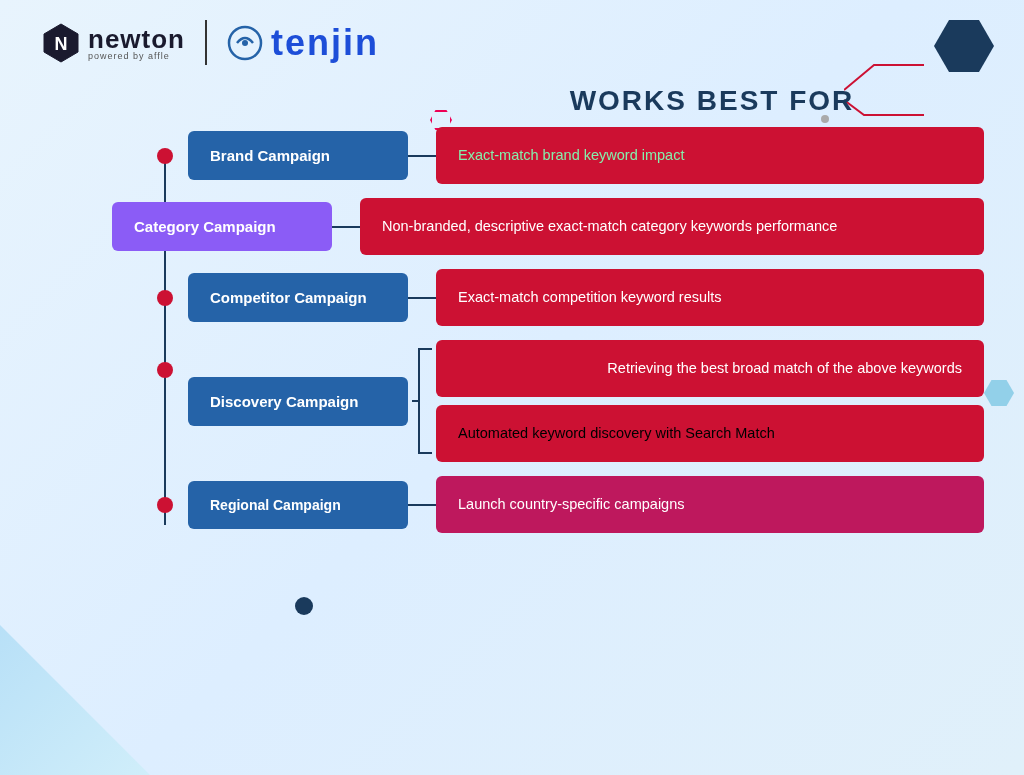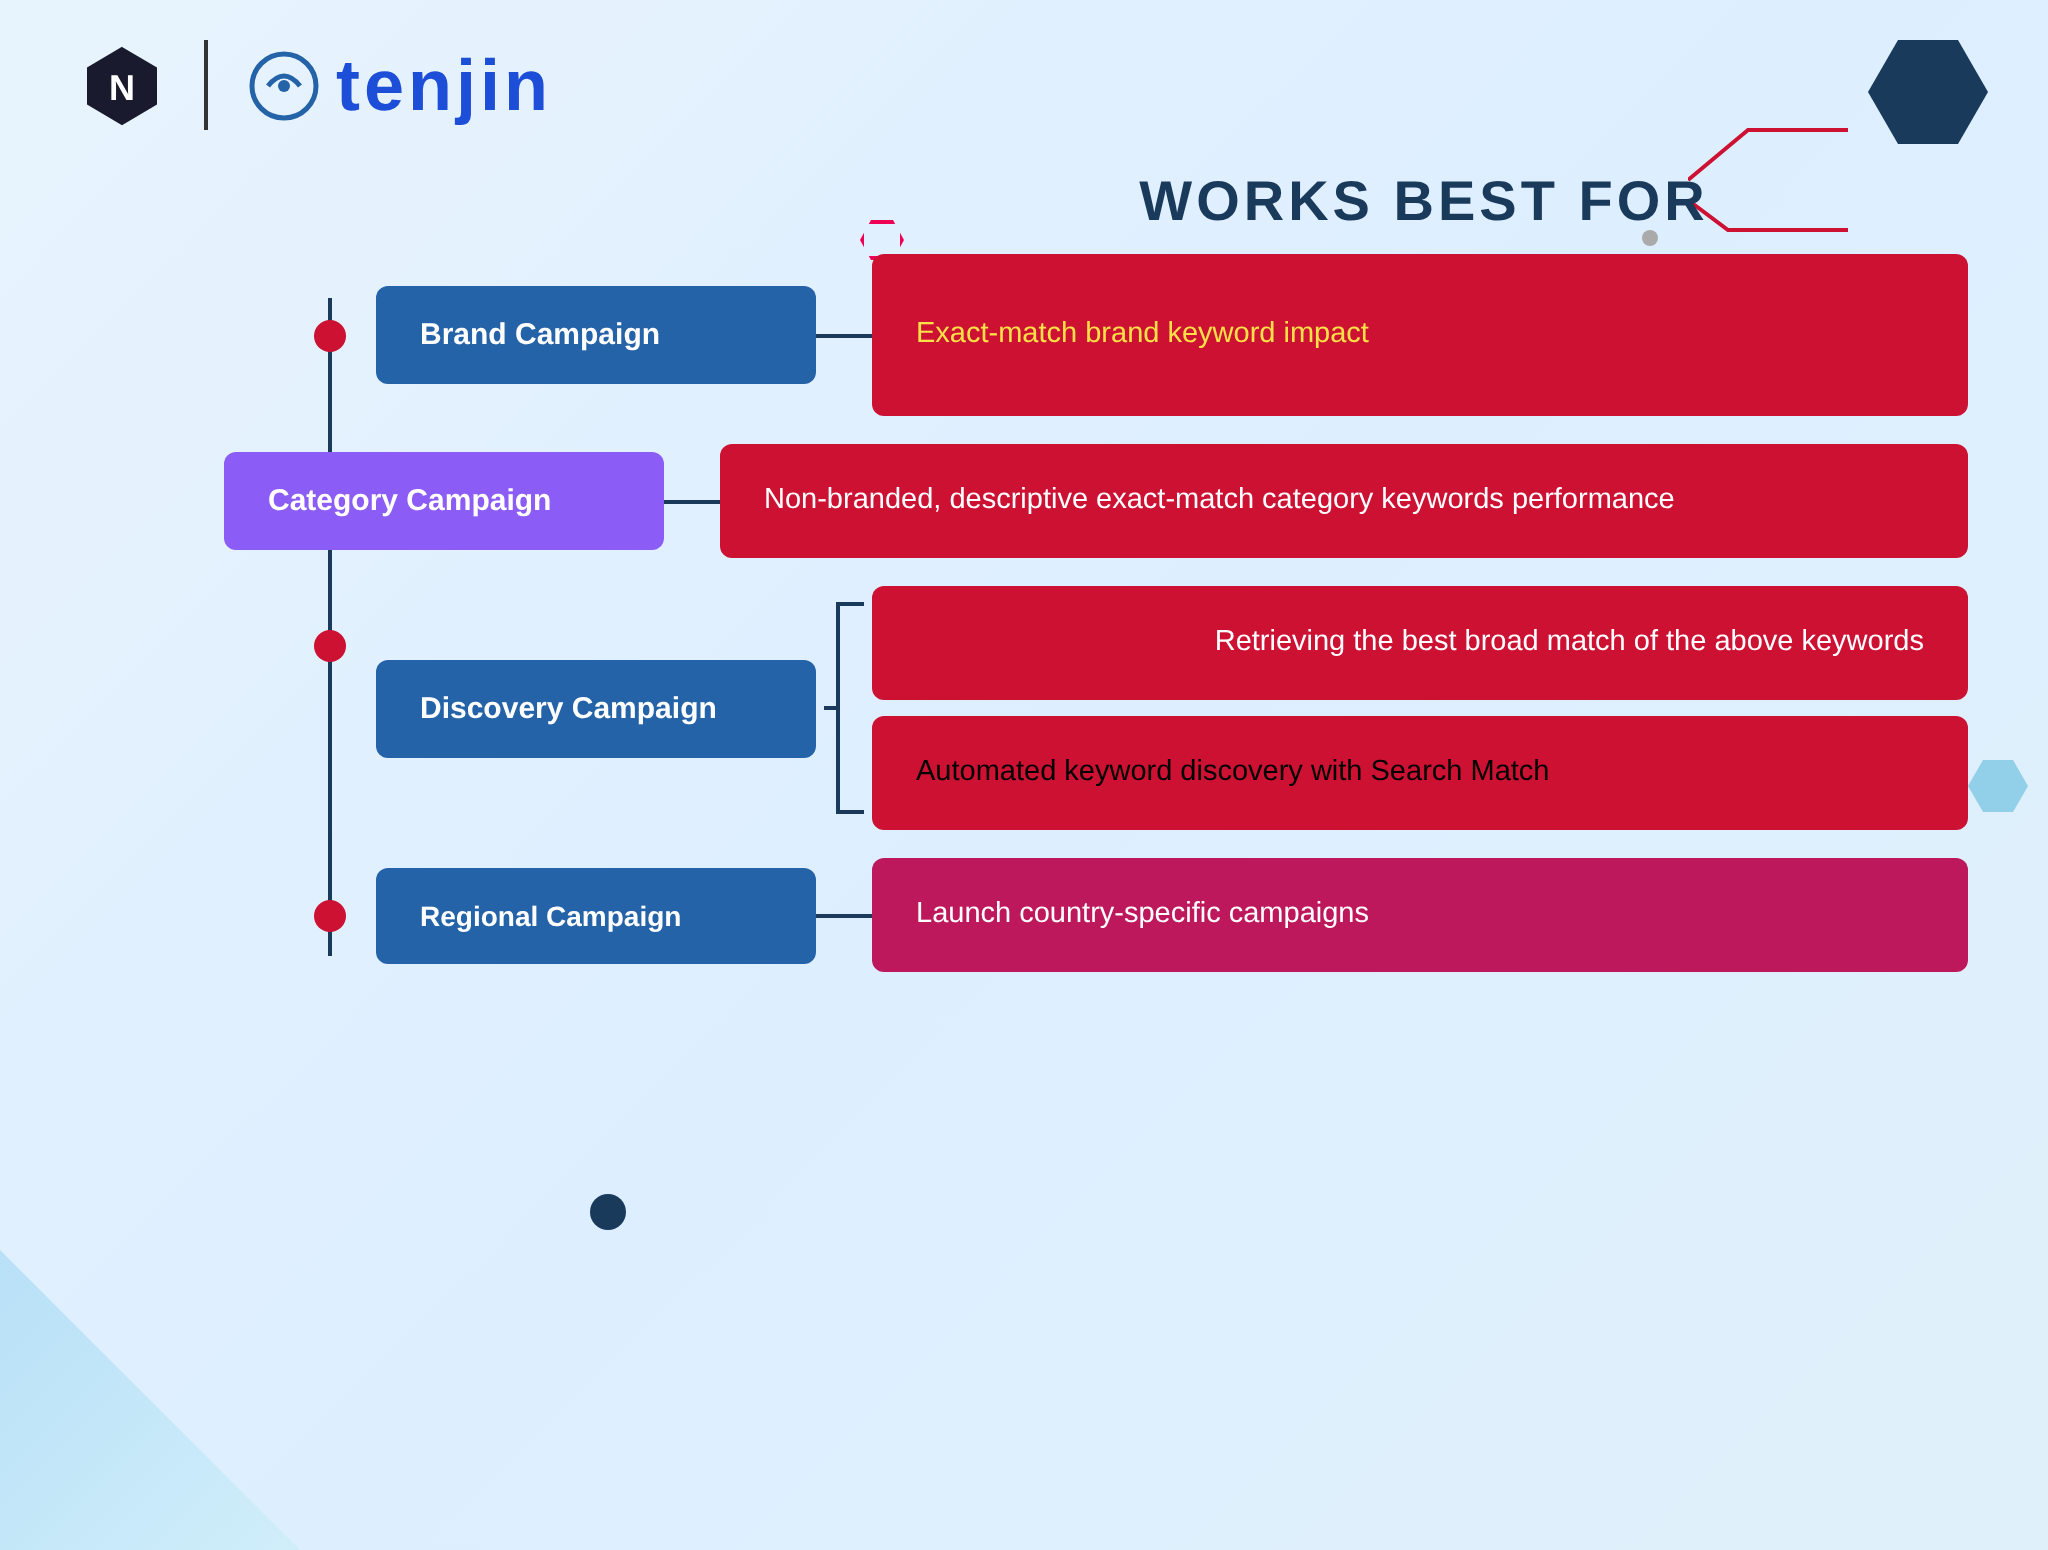--- a/index.html
+++ b/index.html
@@ -199,20 +199,24 @@
 
 <div class="container">
 
   <div class="header">
     <div class="logo-newton">
 
       <svg class="logo-newton-icon" viewBox="0 0 42 42" fill="none" xmlns="http://www.w3.org/2000/svg">
         <polygon points="21,2 38,12 38,30 21,40 4,30 4,12" fill="#1a1a2e" stroke="#1a1a2e"></polygon>
         <text x="21" y="28" text-anchor="middle" font-size="18" font-weight="900" fill="white" font-family="Arial">N</text>
       </svg>
+      <div class="logo-newton-text">
+        <span class="logo-newton-main">newton</span>
+        <span class="logo-newton-sub">powered by affle</span>
+      </div>
     </div>
     <div class="divider-line"></div>
     <div class="logo-tenjin">
 
       <svg class="logo-tenjin-icon" viewBox="0 0 36 36" fill="none" xmlns="http://www.w3.org/2000/svg">
         <circle cx="18" cy="18" r="16" stroke="#2563a8" stroke-width="2.5" fill="none"></circle>
         <path d="M10 18 Q18 8 26 18" stroke="#2563a8" stroke-width="2.5" fill="none"></path>
         <circle cx="18" cy="18" r="3" fill="#2563a8"></circle>
       </svg>
       <span class="logo-tenjin-text">tenjin</span>
@@ -226,36 +230,46 @@
   <div style="display:flex; flex-direction:column; margin-top: 8px; position:relative;">
 
     <div style="position:absolute; left:124px; top:22px; bottom:22px; width:2px; background:#1a3a5c; z-index:0;"></div>
 
     <div style="display:flex; align-items:center; margin-bottom:14px; position:relative;">
       <div style="width:16px;height:16px;background:#cc1133;border-radius:50%;position:absolute;left:117px;z-index:2;"></div>
       <div style="background:#2563a8;color:white;font-weight:700;font-size:15px;padding:16px 22px;border-radius:6px;margin-left:148px;min-width:220px;width:220px;z-index:2;">
         <span>Brand Campaign</span>
       </div>
       <div style="height:2px;width:28px;background:#1a3a5c;flex-shrink:0;z-index:1;"></div>
-      <div style="background:#cc1133;color:#fde047;font-size:14.5px;font-weight:500;padding:30px 22px;border-radius:6px;line-height:1.45;flex:1;">
+      <div style="background:#cc1133;color:#86efac;font-size:14.5px;font-weight:500;padding:18px 22px;border-radius:6px;line-height:1.45;flex:1;">
         <span>Exact-match brand keyword impact</span>
       </div>
     </div>
 
     <div style="display:flex; align-items:center; margin-bottom:14px; position:relative;">
       <div style="width:16px;height:16px;background:#cc1133;border-radius:50%;position:absolute;left:117px;z-index:2;"></div>
       <div style="background:#8b5cf6;color:white;font-weight:700;font-size:15px;padding:16px 22px;border-radius:6px;margin-left:72px;min-width:220px;width:220px;z-index:2;">
         <span>Category Campaign</span>
       </div>
       <div style="height:2px;width:28px;background:#1a3a5c;flex-shrink:0;z-index:1;"></div>
       <div style="background:#cc1133;color:white;font-size:14.5px;font-weight:500;padding:18px 22px;border-radius:6px;line-height:1.45;flex:1;">
         <span>Non-branded, descriptive exact-match category keywords performance</span>
       </div>
     </div>
 
+    <div style="display:flex; align-items:center; margin-bottom:14px; position:relative;">
+      <div style="width:16px;height:16px;background:#cc1133;border-radius:50%;position:absolute;left:117px;z-index:2;"></div>
+      <div style="background:#2563a8;color:white;font-weight:700;font-size:15px;padding:16px 22px;border-radius:6px;margin-left:148px;min-width:220px;width:220px;z-index:2;">
+        <span>Competitor Campaign</span>
+      </div>
+      <div style="height:2px;width:28px;background:#1a3a5c;flex-shrink:0;z-index:1;"></div>
+      <div style="background:#cc1133;color:white;font-size:14.5px;font-weight:500;padding:18px 22px;border-radius:6px;line-height:1.45;flex:1;">
+        <span>Exact-match competition keyword results</span>
+      </div>
+    </div>
 
     <div style="display:flex; align-items:stretch; margin-bottom:14px; position:relative;">
       <div style="width:16px;height:16px;background:#cc1133;border-radius:50%;position:absolute;left:117px;top:22px;z-index:2;"></div>
       <div style="background:#2563a8;color:white;font-weight:700;font-size:15px;padding:16px 22px;border-radius:6px;margin-left:148px;min-width:220px;width:220px;z-index:2;align-self:center;">
         <span>Discovery Campaign</span>
       </div>
 
       <div style="display:flex;align-items:center;padding: 0 4px 0 4px;">
         <div style="width:6px;height:2px;background:#1a3a5c;"></div>
         <div style="width:2px;align-self:stretch;background:#1a3a5c;margin: 8px 0;"></div>

